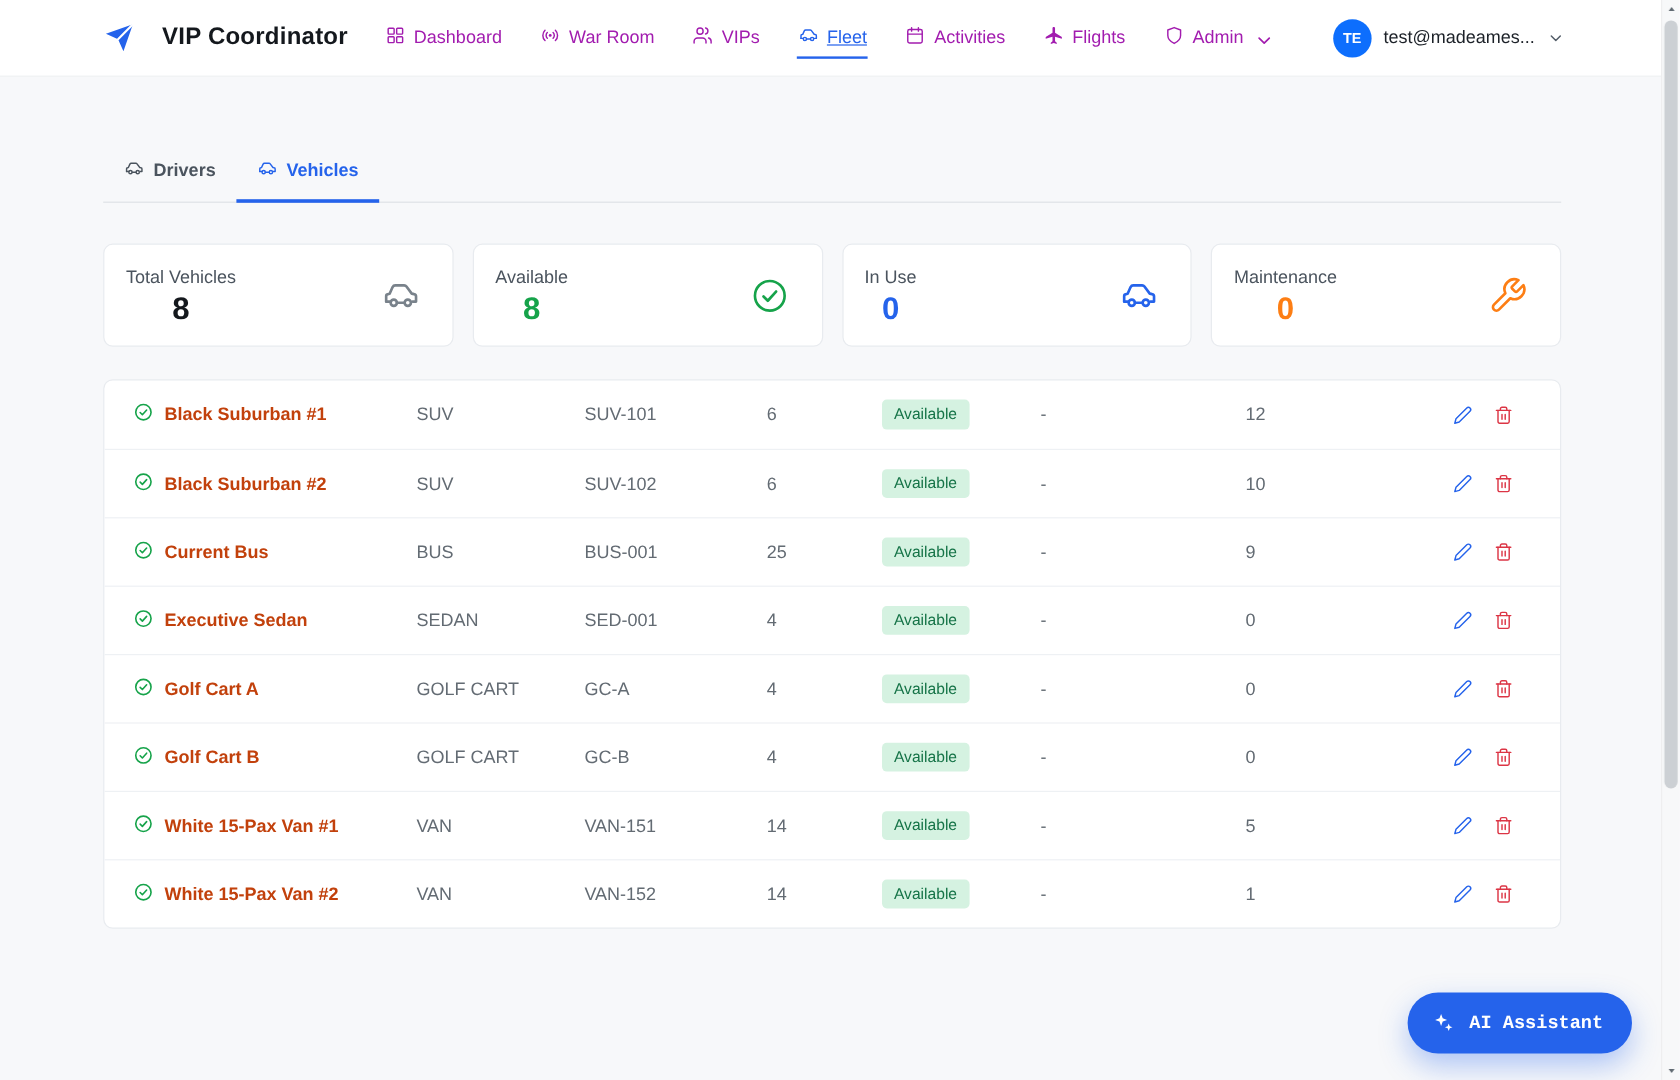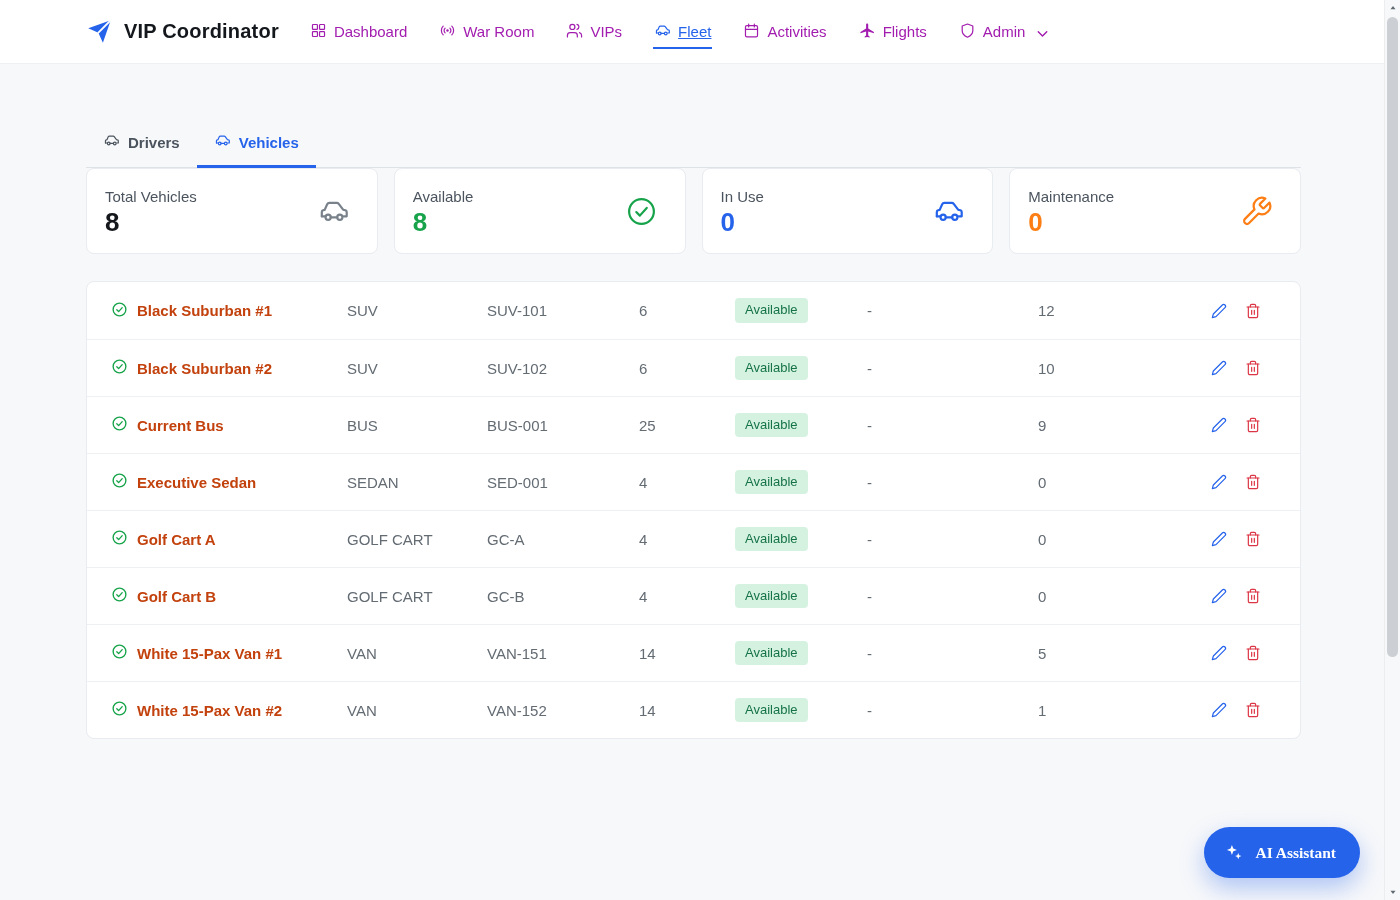--- a/index.html
+++ b/index.html
@@ -1,21 +1,21 @@
 <!DOCTYPE html>
 <html><head>
 <meta charset="utf-8">
 <style>
   * { margin:0; padding:0; box-sizing:border-box; }
   html, body { width:1400px; height:900px; overflow:hidden; }
   body { font-family:"Liberation Sans", sans-serif; background:#f7f8fa; color:#212529; position:relative; }
 
   
   .topbar { height:64px; background:#fff; border-bottom:1px solid #eef0f2; display:flex; align-items:center; padding:0 96px 0 86px; position:relative; z-index:5; }
-  .brand { display:flex; align-items:center; gap:11px; margin-right:30px; cursor:pointer; }
+  .brand { display:flex; align-items:center; gap:22px; margin-right:30px; cursor:pointer; }
   .brand .logo { width:27px; height:27px; color:#2563eb; }
   .brand-name { font-size:20px; font-weight:700; color:#14181d; letter-spacing:.2px; white-space:nowrap; }
   .nav { display:flex; align-items:center; gap:30px; flex:1; }
   .nav-item { display:flex; align-items:center; gap:7px; font-size:15px; color:#a21caf; cursor:pointer; padding:7px 1px 5px; border-bottom:2px solid transparent; white-space:nowrap; }
   .nav-item svg { width:17px; height:17px; flex:none; }
   .nav-item.active { color:#2563eb; border-bottom-color:#2563eb;text-decoration:underline; }
   .nav-item .chev { width:14px; height:14px; margin-left:2px; color:#6b7starting1; }
   .user-menu { display:flex; align-items:center; gap:10px; cursor:pointer; }
   .avatar { width:32px; height:32px; border-radius:50%; background:#0d6efd; color:#fff; font-size:12px; font-weight:700; display:flex; align-items:center; justify-content:center; flex:none; }
   .user-email { font-size:15px; font-weight:500; color:#1c2128; white-space:nowrap; }
@@ -28,21 +28,21 @@
   .tabs { display:flex; margin-top:33px; border-bottom:1px solid #dee2e6; }
   .tab { display:flex; align-items:center; gap:8px; font-size:15px; font-weight:600; color:#4b545e; padding:6px 17px 13px; border-bottom:3px solid transparent; margin-bottom:-1px; cursor:pointer; }
   .tab svg { width:17px; height:17px; }
   .tab.active { color:#2563eb; border-bottom-color:#2563eb; }
 
   .toolbar { display:flex; justify-content:flex-end; margin-top:24px; }
   .btn-primary { display:flex; align-items:center; gap:10px; background:#2563eb; color:#fff; border:none; border-radius:7px; font-family:inherit; font-size:15.5px; font-weight:500; padding:0 21px; height:39px; cursor:pointer; }
   .btn-primary svg { width:16px; height:16px; }
 
   
-  .stats { display:grid; grid-template-columns:repeat(4,1fr); gap:16px; margin-top:0; }
+  .stats { display:grid; grid-template-columns:repeat(4,1fr); gap:16px; margin-top:34px;text-align:center; }
   .card { background:#fff; border:1px solid #e8ebef; border-radius:8px; height:86px; display:flex; align-items:center; justify-content:space-between; padding:0 27px 0 18px; }
   .card-text { display:flex; flex-direction:column; gap:4px; }
   .card-label { font-size:15px; color:#4b545e; }
   .card-value { font-size:26px; font-weight:700; line-height:1; }
   .card-icon svg { width:33px; height:33px; display:block; }
   .c-dark { color:#14181d; }  .i-gray { color:#79828b; }
   .c-green, .i-green { color:#16a34a; }
   .c-blue, .i-blue { color:#2563eb; }
   .c-orange, .i-orange { color:#fd7e14; }
 
@@ -58,21 +58,21 @@
   .v-cell svg { width:17px; height:17px; color:#16a34a; flex:none; }
   .v-name { font-size:15px; font-weight:700; color:#c2410c;text-align:center; }
   .badge { display:inline-block; background:#d5f2e1; color:#157347; font-size:13px; font-weight:500; padding:5px 10px; border-radius:4px; line-height:1.1; }
   .actions { display:flex; align-items:center; gap:14px; }
   .icon-btn { background:none; border:none; padding:2px; cursor:pointer; line-height:0; }
   .icon-btn svg { width:16px; height:16px; }
   .icon-btn.edit { color:#2563eb; }
   .icon-btn.del { color:#dc3545; }
 
   
-  .ai-btn { position:fixed; right:40px; bottom:22px; display:flex; align-items:center; gap:12px; background:#2563eb; color:#fff; border:none; border-radius:27px; height:51px; padding:0 24px 0 20px; font-family:Liberation Serif, serif; font-size:15.5px; font-weight:600; cursor:pointer; box-shadow:0 10px 24px rgba(37,99,235,.35); z-index:20; }
+  .ai-btn { position:fixed; right:40px; bottom:22px; display:flex; align-items:center; gap:12px; background:#2563eb; color:#fff; border:none; border-radius:27px; height:51px; padding:0 24px 0 20px; font-family:Liberation Mono, monospace; font-size:15.5px; font-weight:600; cursor:pointer; box-shadow:0 10px 24px rgba(37,99,235,.35); z-index:20; }
   .ai-btn svg { width:19px; height:19px; }
 
   
   .scrollbar { position:fixed; top:0; right:0; width:16px; height:900px; background:#f7f8f9; border-left:1px solid #ededee; z-index:30; }
   .sb-arrow { position:absolute; left:0; width:16px; height:16px; color:#606a72; display:flex; align-items:center; justify-content:center; cursor:pointer; }
   .sb-arrow svg { width:10px; height:10px; }
   .sb-arrow.up { top:0; }
   .sb-arrow.down { bottom:0; }
   .sb-thumb { position:absolute; top:17px; left:2px; width:11px; height:640px; background:#ccd0d4; border-radius:6px; cursor:pointer; }
 </style>
@@ -141,20 +141,27 @@
       <span><svg viewBox="0 0 24 24" fill="none" stroke="currentColor" stroke-width="1.7" stroke-linejoin="round">
             <path d="M12 21.5s7.5-3.7 7.5-9.3V5.6L12 2.8 4.5 5.6v6.6c0 5.6 7.5 9.3 7.5 9.3z"></path>
           </svg></span>
       <span>Admin</span>
       <span class="chev" style="width:14px;height:14px;"><svg viewBox="0 0 24 24" fill="none" stroke="currentColor" stroke-width="2" stroke-linecap="round" stroke-linejoin="round">
             <path d="M6 9.5l6 6 6-6"></path>
           </svg></span>
     </a>
   </nav>
 
+  <div class="user-menu">
+    <span class="avatar">TE</span>
+    <span class="user-email">test@madeames...</span>
+    <span class="chev"><svg viewBox="0 0 24 24" fill="none" stroke="currentColor" stroke-width="2" stroke-linecap="round" stroke-linejoin="round">
+          <path d="M6 9.5l6 6 6-6"></path>
+        </svg></span>
+  </div>
 </header>
 
 <main class="content">
 
   <div class="tabs">
     <div class="tab">
       <span><svg viewBox="0 0 24 24" fill="none" stroke="currentColor" stroke-width="1.7" stroke-linecap="round" stroke-linejoin="round">
             <path d="M3.5 15.5v-3.2c0-.7.5-1.2 1.1-1.3l1-.2 1.8-4.1c.3-.6.9-1 1.6-1h5.4c.6 0 1.1.3 1.4.7l3.2 4.3 1.4.3c.7.1 1.2.7 1.2 1.4v3.1h-2.1"></path>
             <circle cx="8.1" cy="16.2" r="1.9"></circle>
             <circle cx="16.6" cy="16.2" r="1.9"></circle>

